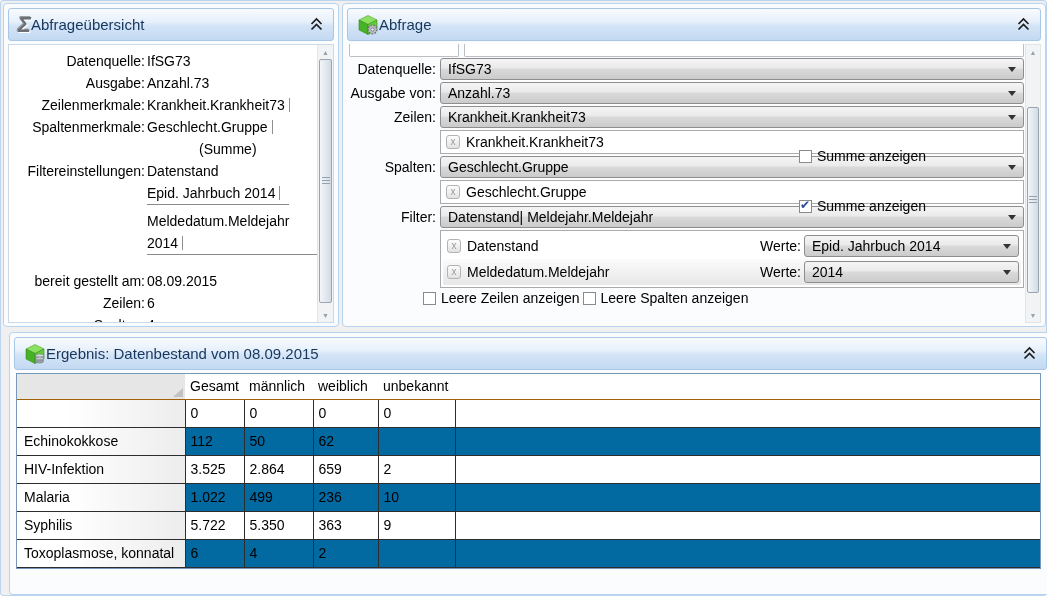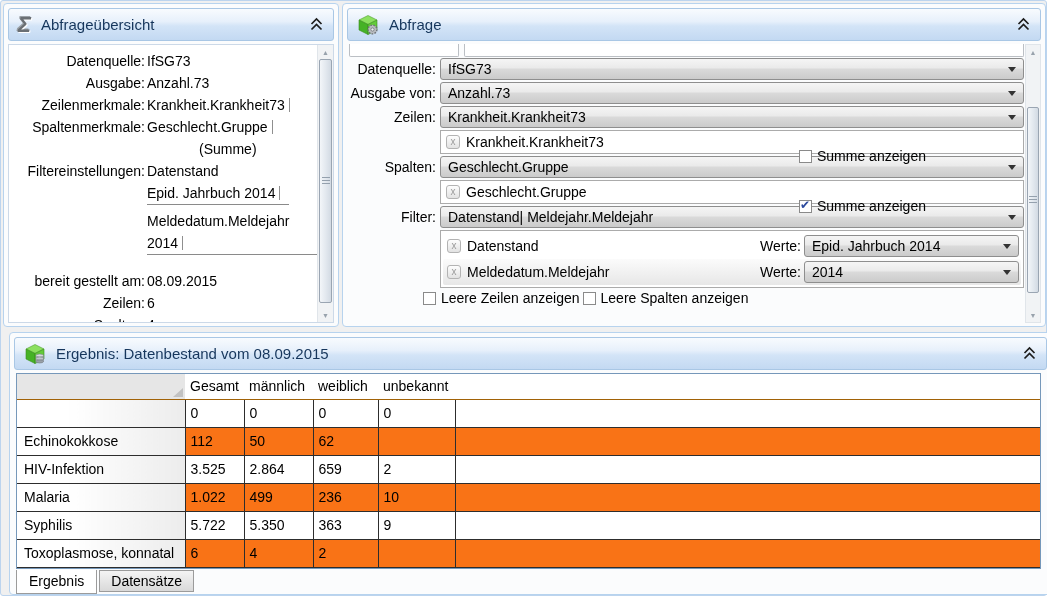--- a/index.html
+++ b/index.html
@@ -11,21 +11,21 @@
   
   .panel { position:absolute; background:#fbfcfd; border:1px solid #b7d3ee; border-radius:4px; }
   .panel-overview { left:2px; top:2px; width:336px; height:324px; }
   .panel-query    { left:341px; top:2px; width:704px; height:324px; }
   .panel-result   { left:8px; top:331px; width:1043px; height:263px; }
 
   .phead { position:absolute; left:4px; right:4px; top:4px; height:33px;
            border:1px solid #a9c7e5; border-radius:3px;
            background:linear-gradient(#f8fbfe, #e7f0fb 40%, #d3e4f7 55%, #c3d9f2);
            display:flex; align-items:center; padding:0 9px; }
-  .ptitle { font-size:15px; color:#16365c; margin-left:10px; }
+  .ptitle { font-size:15px; color:#16365c; }
   .collapse-btn { margin-left:auto; cursor:pointer; display:flex; align-items:center; }
 
   .sigma { font-size:22px; font-weight:bold; color:#6a6f74; font-style:italic;
            text-shadow:1px 1px 0 #fff, -1px -1px 0 #9aa0a6; line-height:20px; }
 
   
   .ov-content { position:absolute; left:4px; right:4px; top:40px; bottom:3px;
                 background:#fff; border:1px solid #ccd9e8; overflow:hidden;
                 padding:5px 20px 0 2px; font-size:14px; }
   .ov-row { display:flex; align-items:flex-start; line-height:22px; }
@@ -92,21 +92,21 @@
               border:1px solid #7698ba; background:#fff; overflow:hidden; }
   table.result { border-collapse:collapse; width:100%; table-layout:fixed; font-size:14px; }
   table.result td { padding:0 0 0 5px; white-space:nowrap; overflow:hidden; }
   thead td { height:25px; border-bottom:1px solid #a16207; text-align:left; padding:0; }
   td.corner { background:#e6e6e6; position:relative; }
   td.corner::after { content:""; position:absolute; right:2px; bottom:2px; width:0; height:0;
                      border-style:solid; border-width:0 0 9px 10px;
                      border-color:transparent transparent #c2c2c2 transparent; }
   tbody td { height:28px; border-bottom:1px solid #2d2d2d; }
   tbody td.val { border-left:1px solid #2d2d2d; }
-  tr.stripe td { background:#f97316; }
+  tr.stripe td { background:#0369a1; }
   tbody td.rowlabel { background:linear-gradient(to right,#ffffff 30%,#ececec); padding-left:7px; }
   .tabstrip { position:absolute; left:6px; top:237px; height:24px; display:flex; align-items:flex-start; }
   .tab { font-size:14px; cursor:pointer; }
   .tab.active { background:#fff; border:1px solid #9b9b9b; border-top:none;
                 padding:3px 12px 4px; height:24px; }
   .tab.inactive { background:linear-gradient(#f4f4f4,#d9d9d9); border:1px solid #9b9b9b;
                   padding:2px 11px 3px; height:22px; margin-left:2px; }
 </style>
 </head>
 <body>
@@ -390,19 +390,15 @@
               <td class="val">6</td>
               <td class="val">4</td>
               <td class="val">2</td>
               <td class="val"></td>
               <td class="val"></td>
             </tr>
           </tbody>
       </table>
     </div>
 
-    <div class="tabstrip">
-      <div class="tab active">Ergebnis</div>
-      <div class="tab inactive">Datensätze</div>
-    </div>
   </section>
 
 </div>
 
 </body></html>

